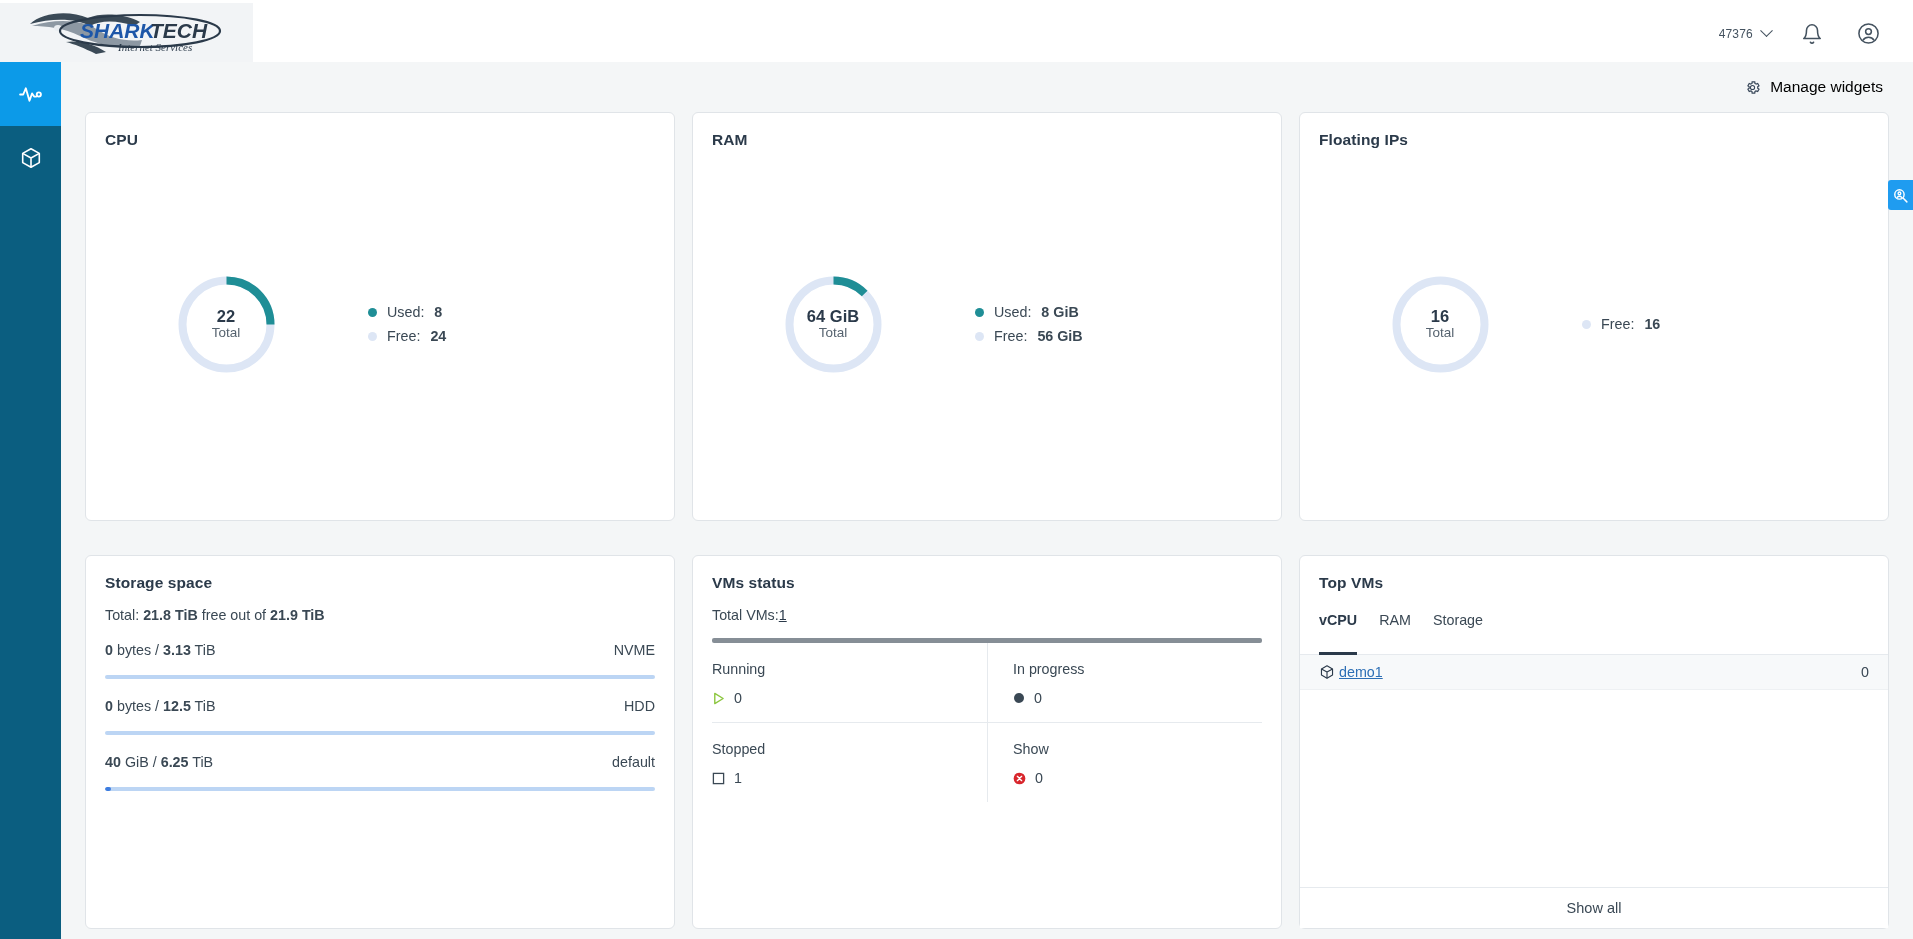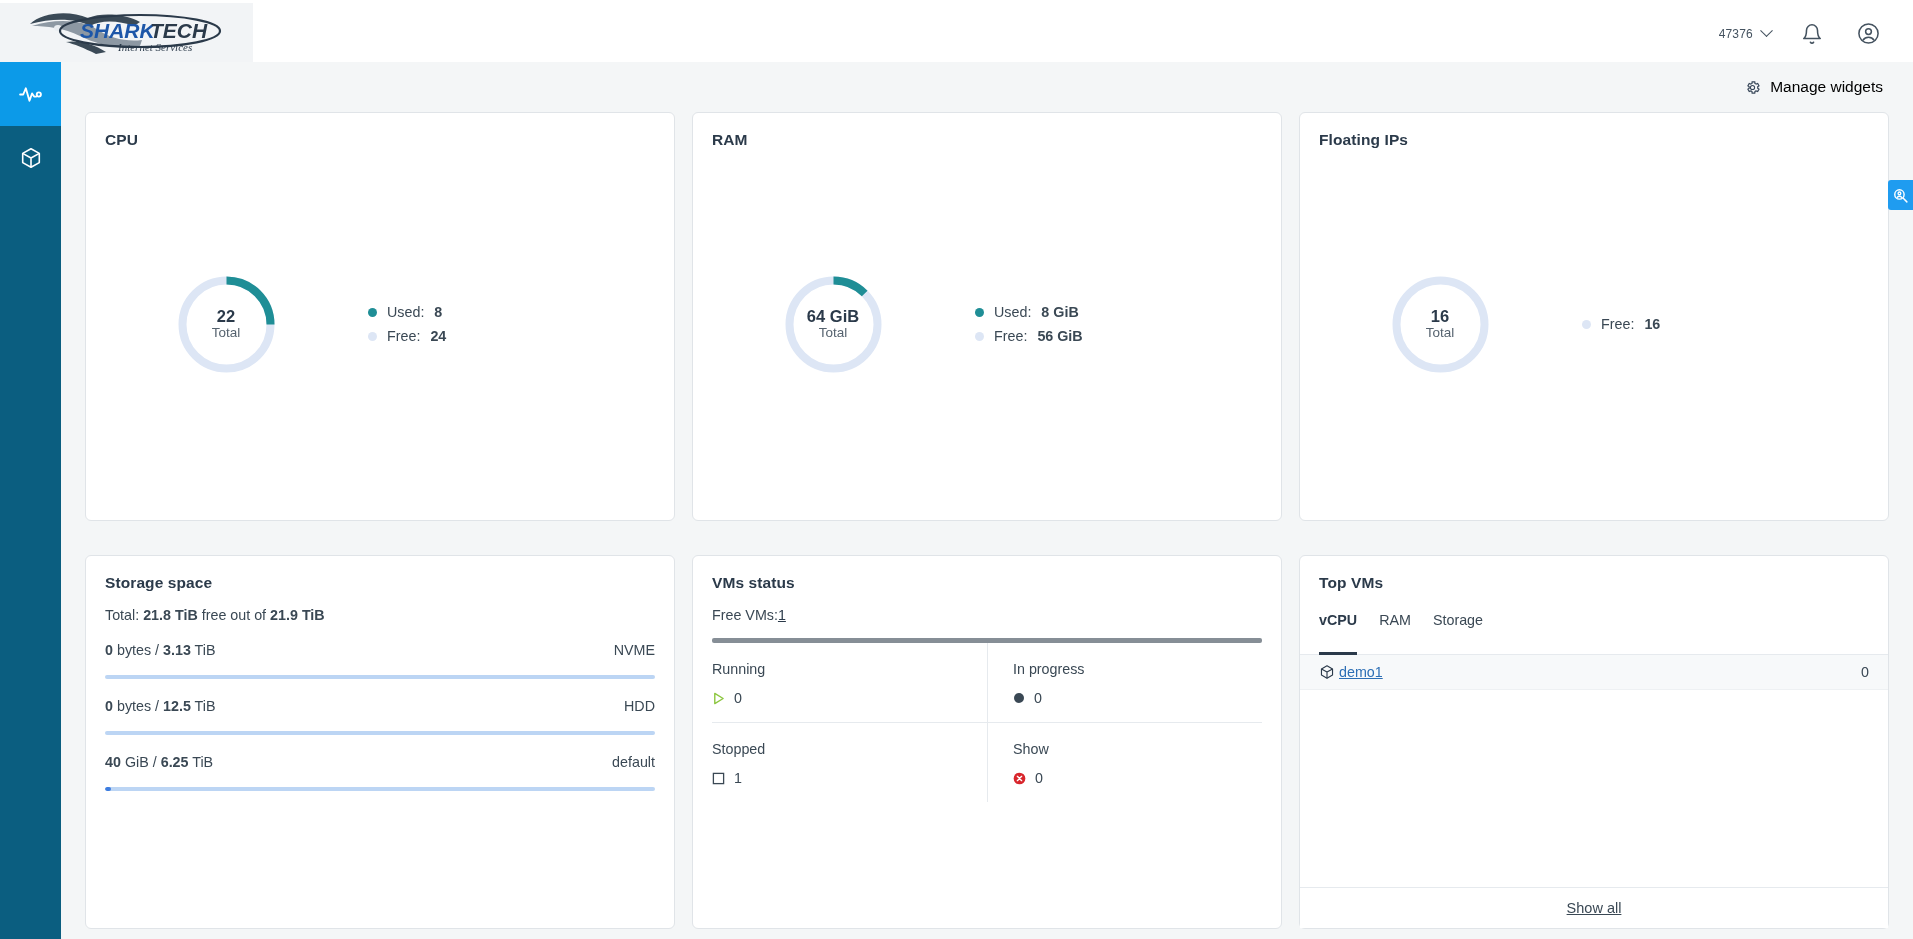--- a/index.html
+++ b/index.html
@@ -144,21 +144,21 @@
     padding: 9px 19px 9px 19px; background: #f7f9fa;
     border-bottom: 1px solid #eef1f3;
   }
   .vm-name { display: flex; align-items: center; gap: 4px; }
   .vm-name a { color: #2d6fb5; text-decoration: underline; font-size: 14.3px; }
   .vm-val { font-size: 14.3px; color: #3a4854; }
   .showall {
     position: absolute; left: 0; right: 0; bottom: 0; height: 41px;
     border-top: 1px solid #e6eaee;
     display: flex; align-items: center; justify-content: center;
-    font-size: 14.5px; color: #3a4854; cursor: pointer; background: #fff; text-decoration: underline;
+    font-size: 14.5px; color: #3a4854; cursor: pointer; background: #fff;
   }
   .rel { position: relative; }
 
   
   .search-tab {
     position: absolute; right: 0; top: 180px;
     width: 25px; height: 30px; background: #1f9cf0;
     border-radius: 3px 0 0 3px;
     display: flex; align-items: center; justify-content: center;
     cursor: pointer;
@@ -375,21 +375,21 @@
             <div class="st-fill" style="width:1.1%"></div>
           </div>
         </div>
       </div>
     </div>
 
     <div class="card card-bot">
       <div class="card-title">VMs status</div>
       <div class="vms-body">
         <div class="vms-total">
-          <span>Free VMs:</span><a href="#">1</a>
+          <span>Total VMs:</span><a href="#">1</a>
         </div>
         <div class="vms-bar"></div>
 
         <div class="vms-grid">
           <div class="vms-cell">
             <div class="vms-label">Running</div>
             <div class="vms-count">
               <svg width="13" height="13" viewBox="0 0 14 14">
                 <path d="M3 1.5 12 7 3 12.5z" fill="none" stroke="#8cc63f" stroke-width="1.5" stroke-linejoin="round"></path>
               </svg>

